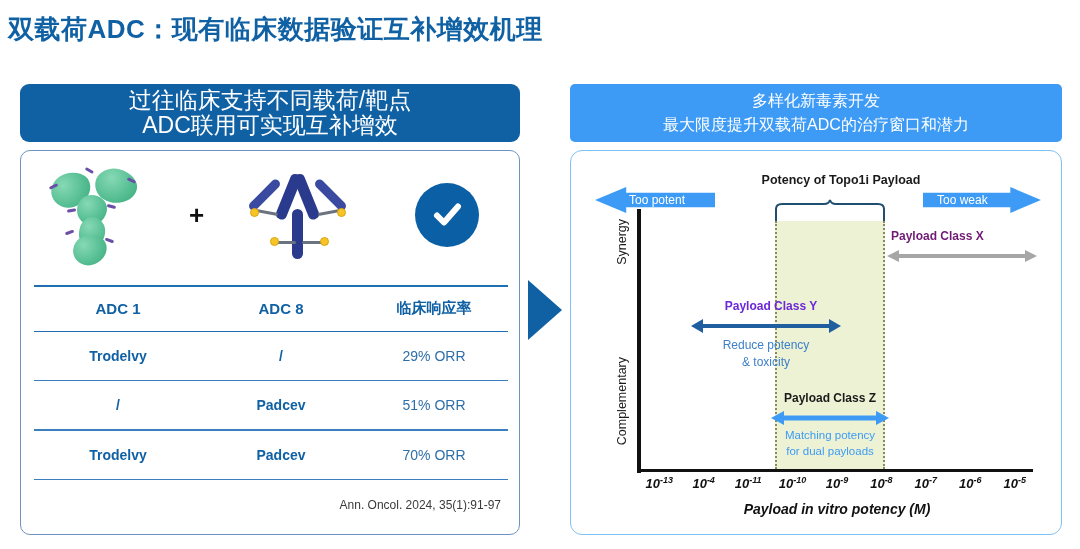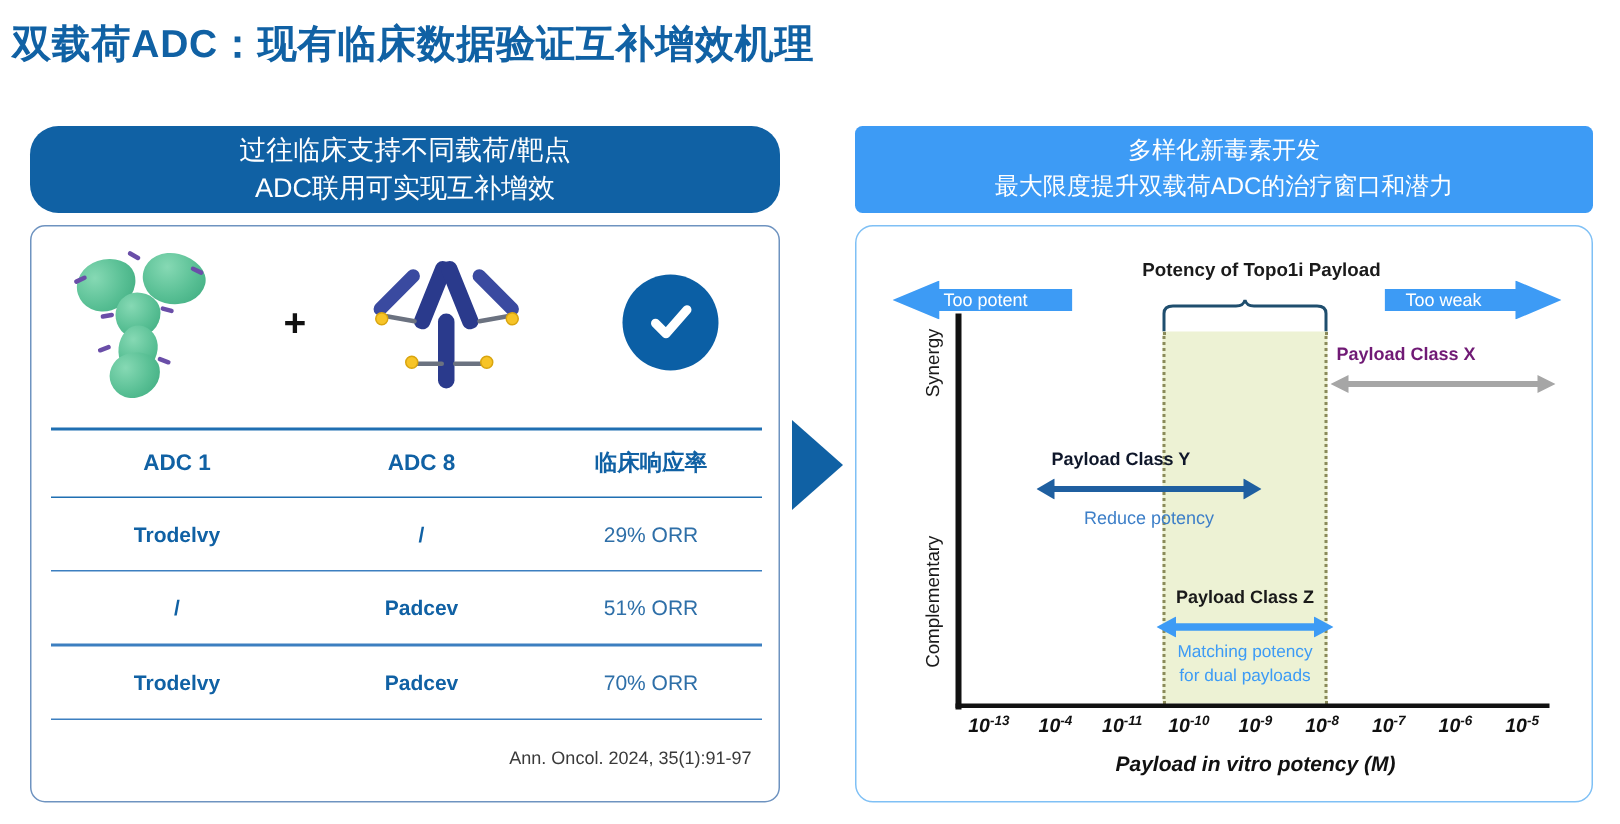--- a/index.html
+++ b/index.html
@@ -14,23 +14,23 @@
   
   .slide-title {
     position: absolute; left: 8px; top: 12px;
     font-size: 26px; font-weight: bold; color: #1061A4;
     letter-spacing: 0.5px; white-space: nowrap;
   }
 
   
   .left-header {
     position: absolute; left: 20px; top: 84px; width: 500px; height: 58px;
-    background: #1061A4; border-radius: 19px;
+    background: #1061A4; border-radius: 9px;
     display: flex; flex-direction: column; align-items: center; justify-content: center;
-    color: #ffffff; font-size: 18px; line-height: 25px; font-weight: 500;
+    color: #ffffff; font-size: 23px; line-height: 25px; font-weight: 500;
   }
   .left-body {
     position: absolute; left: 20px; top: 150px; width: 500px; height: 385px;
     background: #ffffff; border: 1.2px solid #6E93C0; border-radius: 10px;
   }
 
   .mol-row {
     position: absolute; left: 0; top: 8px; width: 500px; height: 112px;
     display: flex; align-items: center;
   }
@@ -170,22 +170,22 @@
     font-size: 12px; font-weight: bold; color:#701a75; white-space:nowrap;
   }
   .pcx-arrow { position:absolute; left: 316px; top: 98px; width: 150px; height: 14px; }
   .pcx-text {
     position:absolute; left: 316px; top: 118px; width: 150px; text-align:center;
     font-size: 12px; color:#3a3a3a; line-height: 17px;
   }
 
   
   .pcy-label {
-    position:absolute; left: 130px; top: 148px; width: 140px; text-align:left;
-    font-size: 12px; font-weight: bold; color:#0f172a; white-space:nowrap;
+    position:absolute; left: 130px; top: 148px; width: 140px; text-align:center;
+    font-size: 12px; font-weight: bold; color:#6d28d9; white-space:nowrap;
   }
   .pcy-arrow { position:absolute; left: 120px; top: 168px; width: 150px; height: 14px; }
   .pcy-text {
     position:absolute; left: 120px; top: 186px; width: 150px; text-align:center;
     font-size: 12px; color:#3D7FC8; line-height: 17px;
   }
 
   
   .pcz-label {
     position:absolute; left: 204px; top: 240px; width: 110px; text-align:center;
@@ -350,20 +350,21 @@
       <div class="pcy-label">Payload Class Y</div>
       <div class="pcy-arrow">
         <svg width="150" height="14" viewBox="0 0 150 14" aria-hidden="true">
           <line x1="10" y1="7" x2="140" y2="7" stroke="#1F5FA0" stroke-width="4"></line>
           <polygon points="0,7 12,0 12,14" fill="#1F5FA0"></polygon>
           <polygon points="150,7 138,0 138,14" fill="#1F5FA0"></polygon>
         </svg>
       </div>
       <div class="pcy-text">
         <div>Reduce potency</div>
+        <div>&amp; toxicity</div>
       </div>
 
       <div class="pcz-label">Payload Class Z</div>
       <div class="pcz-arrow">
         <svg width="118" height="14" viewBox="0 0 118 14" aria-hidden="true">
           <line x1="10" y1="7" x2="108" y2="7" stroke="#3D9BF5" stroke-width="5"></line>
           <polygon points="0,7 13,0 13,14" fill="#3D9BF5"></polygon>
           <polygon points="118,7 105,0 105,14" fill="#3D9BF5"></polygon>
         </svg>
       </div>

